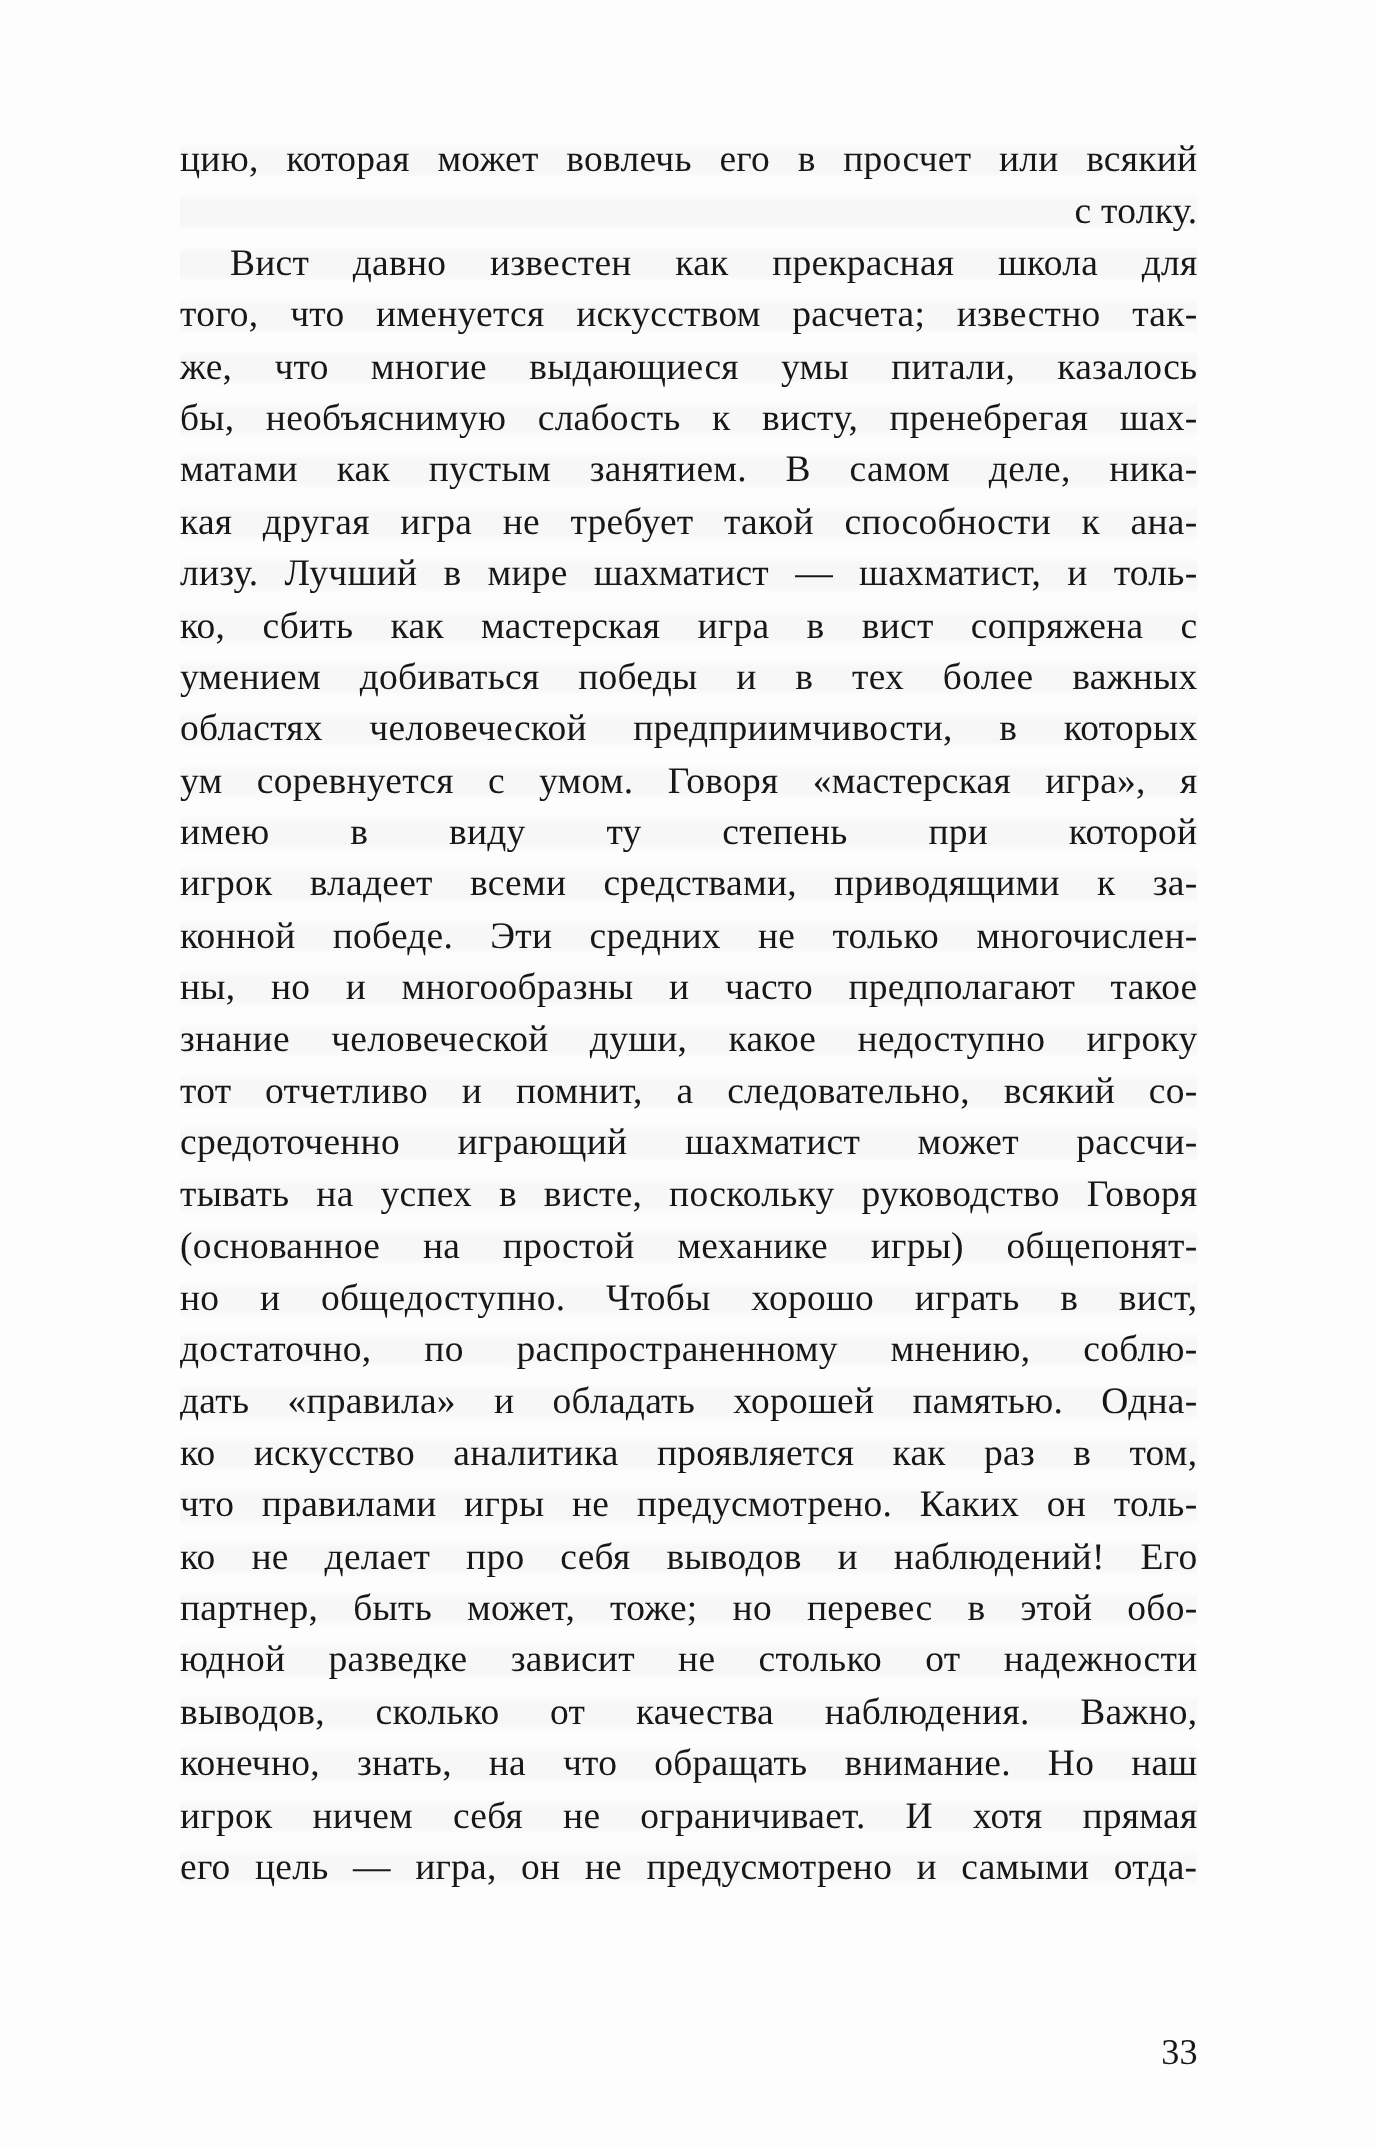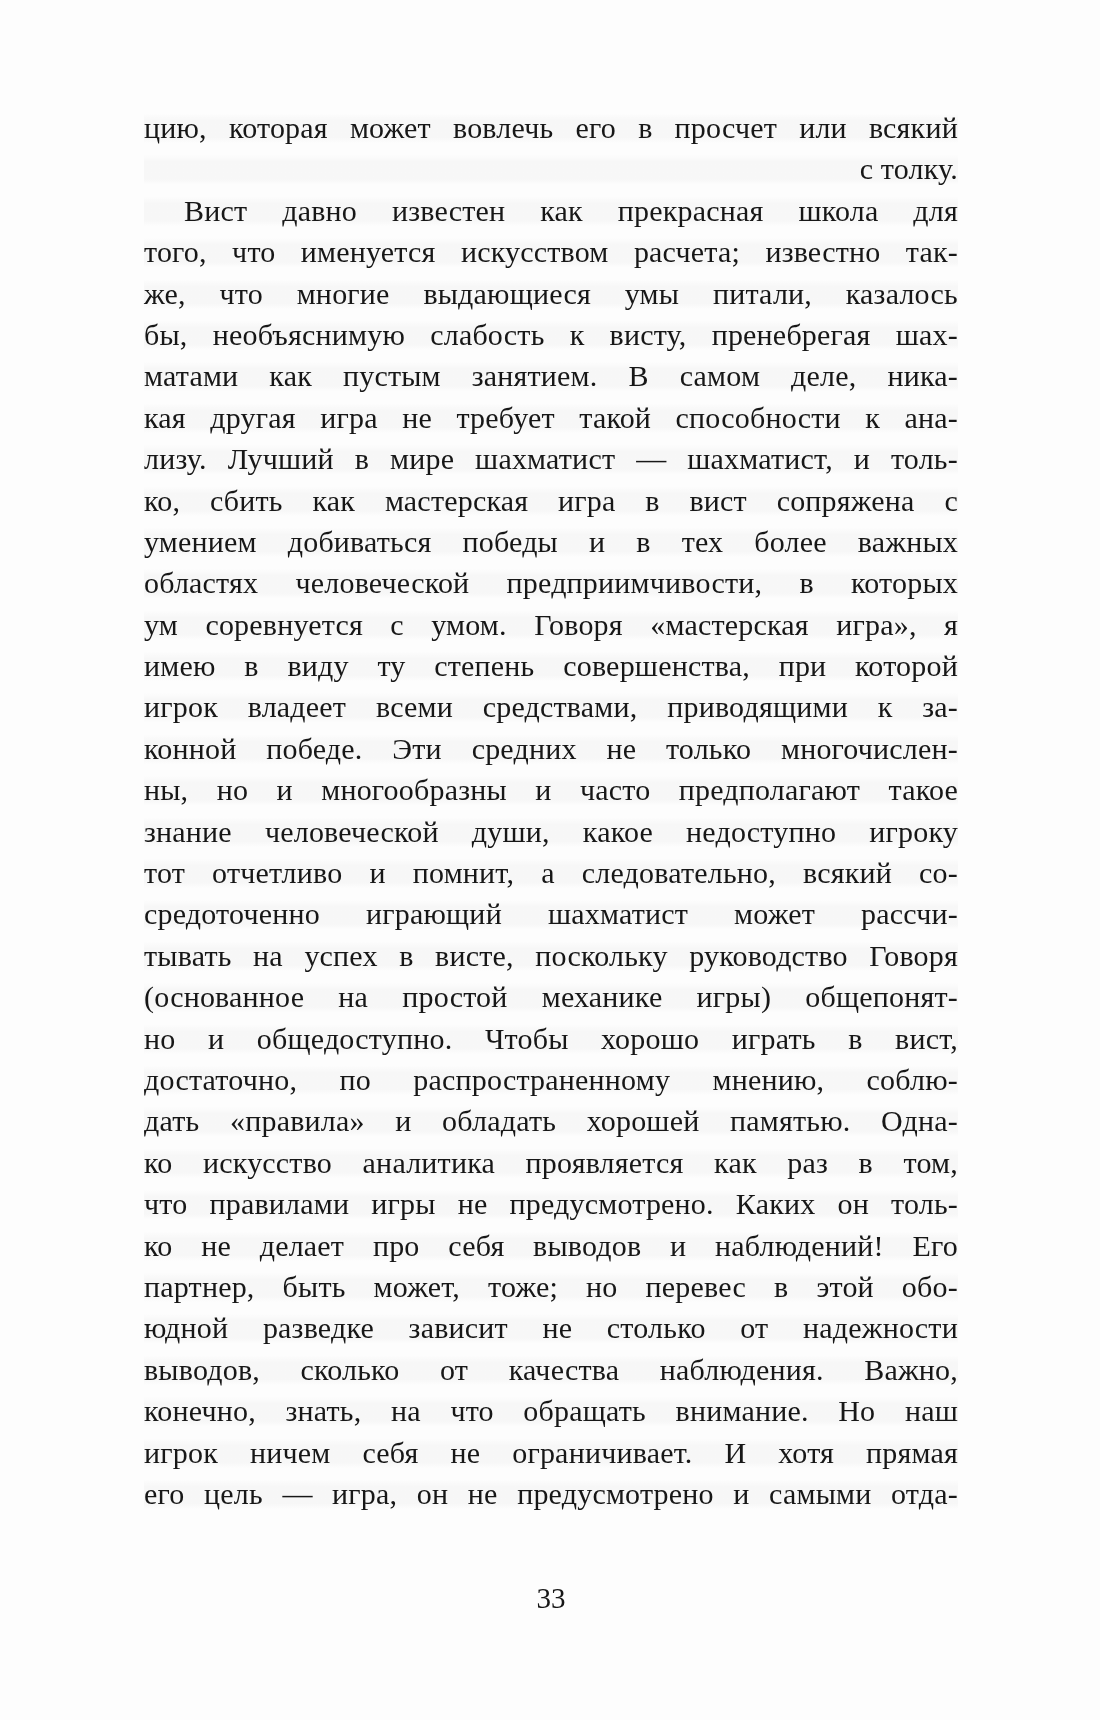--- a/index.html
+++ b/index.html
@@ -40,24 +40,24 @@
   }
   .line.just {
     display: flex;
     justify-content: space-between;
   }
   .line.indent {
     padding-left: 40px;
   }
   .page-number {
     position: absolute;
-    top: 1580px;
+    top: 1624px;
     left: 144px;
     width: 814px;
-    text-align: center;
+    text-align: right;
     font-size: 29px;
     line-height: 36px;
   }
 </style>
 </head>
 <body>
 
 <div class="page">
   <div class="text-block">
       <div class="line just">
@@ -177,21 +177,20 @@
         <span>«мастерская</span>
         <span>игра»,</span>
         <span>я</span>
       </div>
       <div class="line just">
         <span>имею</span>
         <span>в</span>
         <span>виду</span>
         <span>ту</span>
         <span>степень</span>
-        <span>совершенства,</span>
         <span>при</span>
         <span>которой</span>
       </div>
       <div class="line just">
         <span>игрок</span>
         <span>владеет</span>
         <span>всеми</span>
         <span>средствами,</span>
         <span>приводящими</span>
         <span>к</span>

